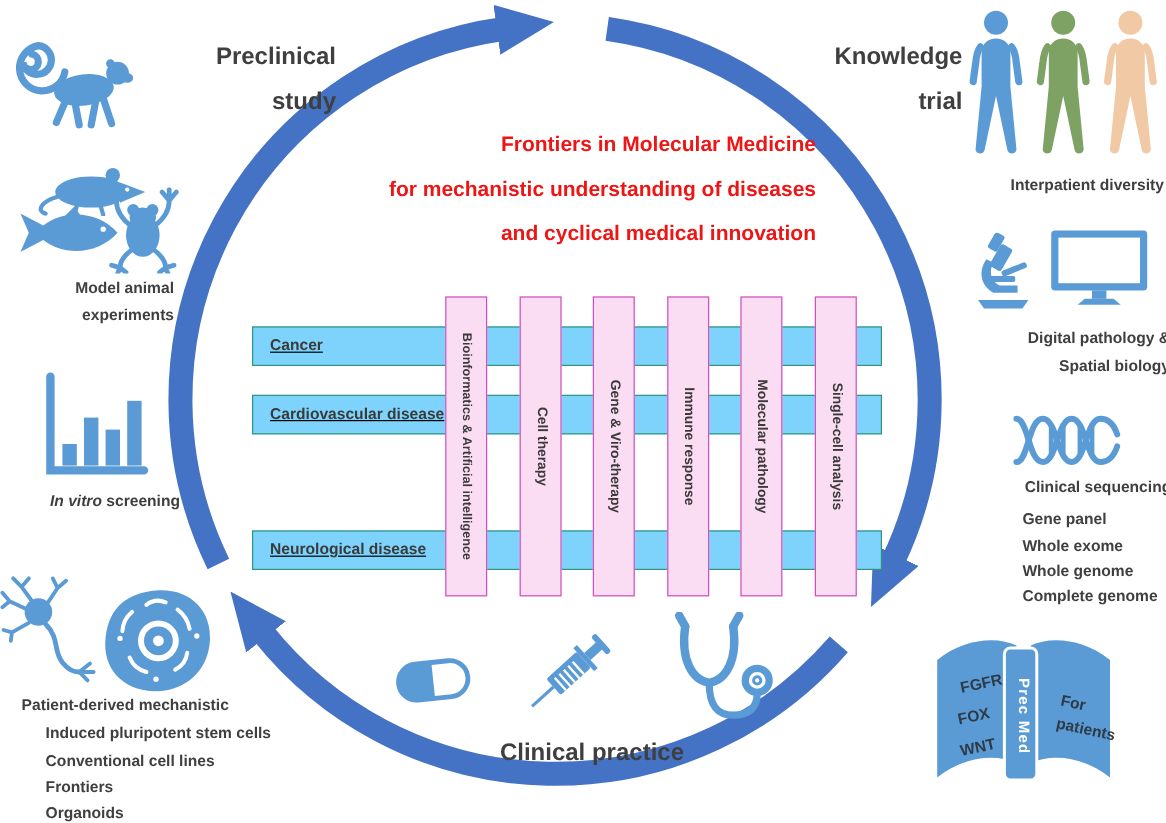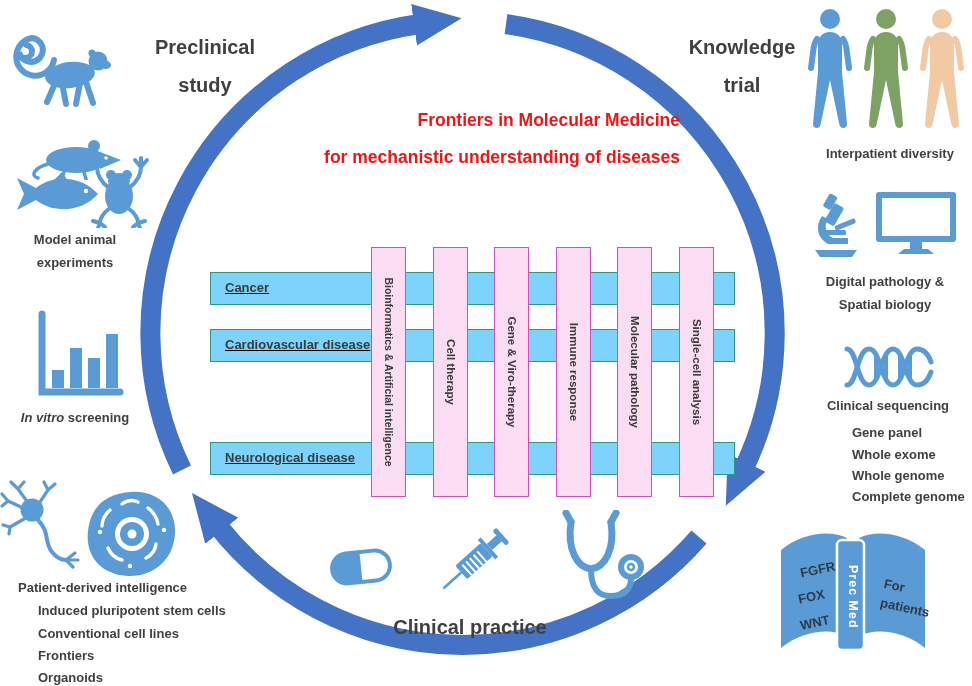--- a/index.html
+++ b/index.html
@@ -1,20 +1,20 @@
 <!DOCTYPE html>
 <html><head>
 <meta charset="utf-8">
 <style>
   html,body{margin:0;padding:0;background:#fff;}
   #canvas{position:relative;width:972px;height:686px;background:#ffffff;overflow:hidden;
           font-family:"Liberation Sans", sans-serif;}
   .abs{position:absolute;}
   .lbl{font-weight:bold;color:#3f3f3f;}
-  .c{text-align:center;}
+  .c{text-align:right;}
   .h2{font-size:20px;line-height:38px;}
   .t13{font-size:13px;line-height:23px;}
   .red-title{font-size:17.5px;line-height:37px;font-weight:bold;color:#ee1515;text-align:right;}
   
   #ring{position:absolute;left:0;top:0;z-index:1;}
   
   .grid-row{position:absolute;left:210px;width:525px;height:33px;z-index:2;
             background:#7dd3fc;border:1.5px solid #2f9681;box-sizing:border-box;text-decoration:underline;}
   .grid-row .row-label{font-weight:bold;color:#3a3a3a;font-size:13px;line-height:29px;padding-left:14px;}
   .grid-col{position:absolute;top:247px;height:250px;width:35px;z-index:3;
@@ -41,20 +41,21 @@
     <g stroke="#4472c4" stroke-width="20" fill="none">
       <path d="M 506 24 A 312 312 0 0 1 744 468" marker-end="url(#ah)"></path>
       <path d="M 699 537 A 312 312 0 0 1 218 526" marker-end="url(#ah)"></path>
       <path d="M 182 470 A 312 312 0 0 1 420 24" marker-end="url(#ah)"></path>
     </g>
   </svg>
 
   <div class="abs red-title" style="left:260px;top:102px;width:420px;z-index:4">
     <div>Frontiers in Molecular Medicine</div>
     <div>for mechanistic understanding of diseases</div>
+    <div>and cyclical medical innovation</div>
   </div>
 
   <div class="grid-row" style="top:272px">
     <div class="row-label">Cancer</div>
   </div>
   <div class="grid-row" style="top:329px">
     <div class="row-label">Cardiovascular disease</div>
   </div>
   <div class="grid-row" style="top:442px">
     <div class="row-label">Neurological disease</div>
@@ -164,21 +165,21 @@
       <path d="M68 20 a 26 26 0 0 1 10 16"></path>
       <path d="M28 60 a 20 20 0 0 0 14 12"></path>
       <path d="M76 56 a 18 18 0 0 1 -10 14"></path>
       <path d="M42 16 a 16 16 0 0 1 16 -2"></path>
     </g>
     <circle cx="20" cy="44" r="2.2" fill="#fff"></circle>
     <circle cx="84" cy="42" r="2.2" fill="#fff"></circle>
     <circle cx="50" cy="78" r="2.2" fill="#fff"></circle>
   </svg>
 
-  <div class="abs lbl t13" style="left:18px;top:576px;z-index:4">Patient-derived intelligence</div>
+  <div class="abs lbl t13" style="left:18px;top:576px;z-index:4">Patient-derived mechanistic</div>
   <div class="abs lbl t13" style="left:38px;top:599px;z-index:4">Induced pluripotent stem cells</div>
   <div class="abs lbl t13" style="left:38px;top:622px;z-index:4">Conventional cell lines</div>
   <div class="abs lbl t13" style="left:38px;top:644px;z-index:4">Frontiers</div>
   <div class="abs lbl t13" style="left:38px;top:666px;z-index:4">Organoids</div>
 
   <div class="abs lbl h2 c" style="left:682px;top:28px;width:120px;z-index:2">
     <div>Knowledge</div>
     <div>trial</div>
   </div>
 

